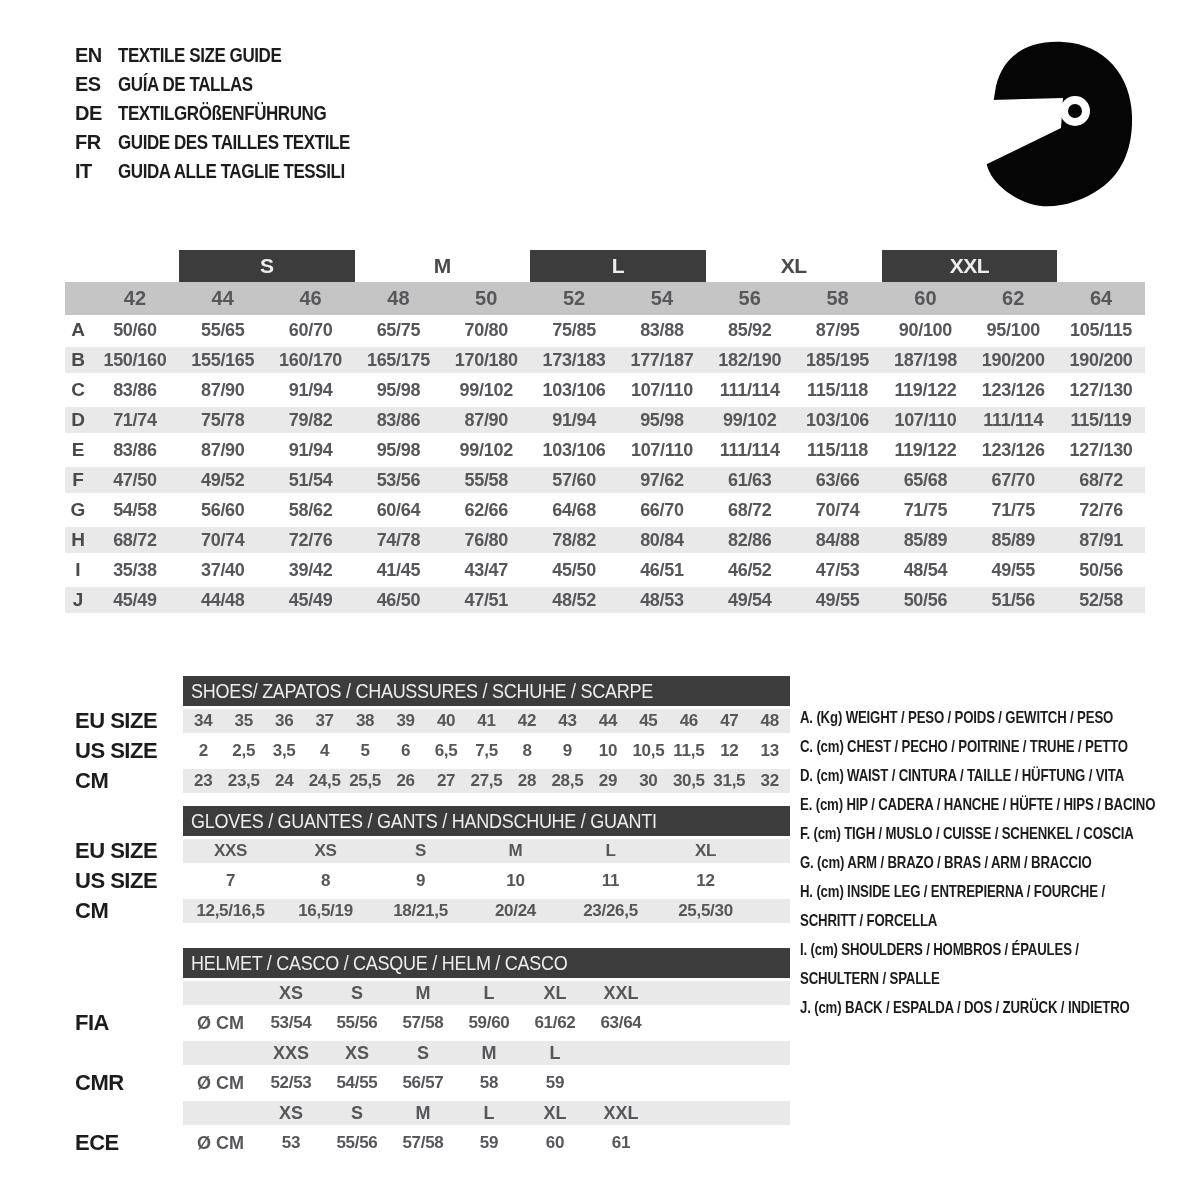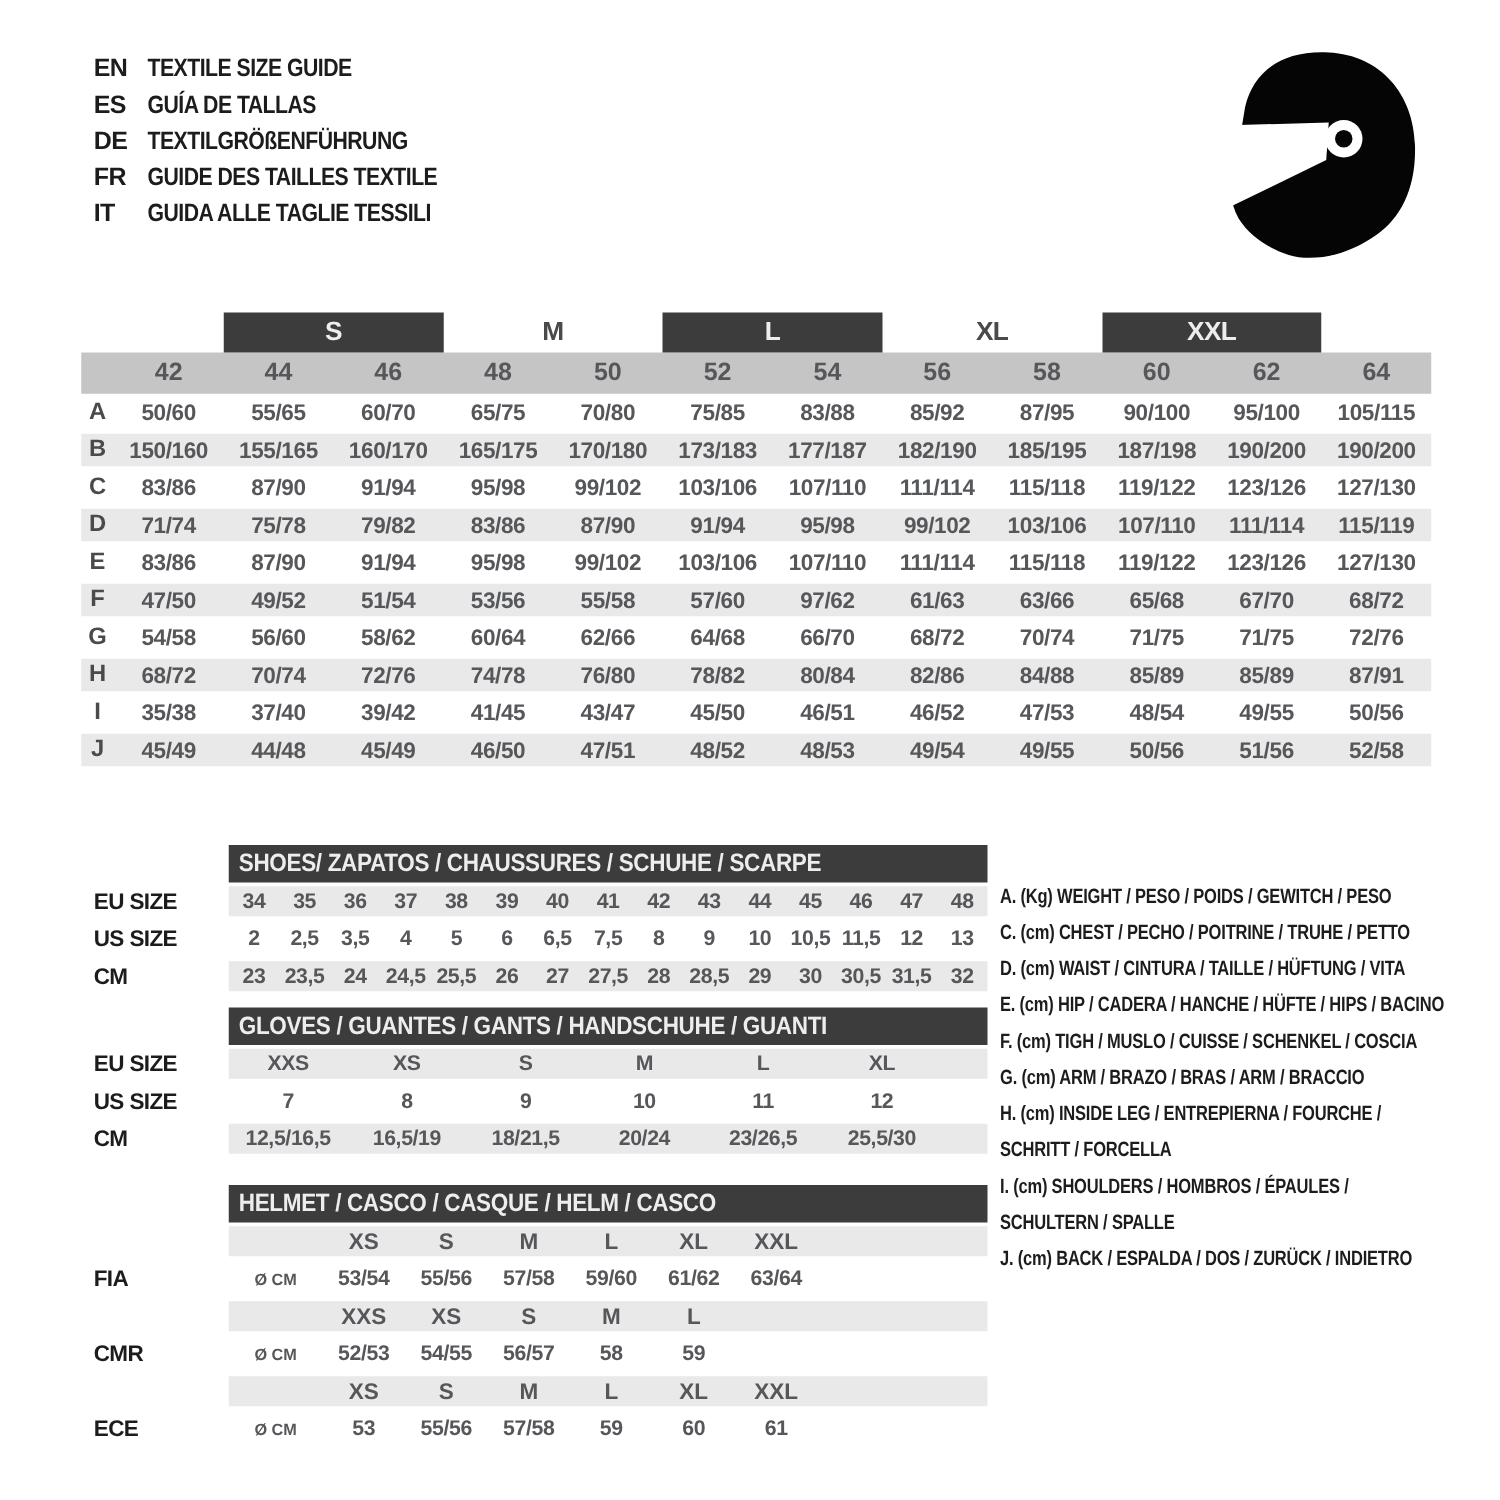--- a/index.html
+++ b/index.html
@@ -37,32 +37,32 @@
   .cell{position:relative;z-index:1;text-align:center;}
   .val{font-weight:bold;font-size:18px;color:var(--c-value);letter-spacing:-0.3px;white-space:nowrap;}
   .rowlab{font-weight:bold;font-size:19px;color:#4a4a4b;}
 
   
   .sub-table{position:absolute;left:65px;width:725px;}
   .shoes-table{top:676px;}
   .gloves-table{top:806px;}
   .helmet-table{top:948px;}
   .sub-header{margin-left:118px;height:30px;background:var(--c-dark);color:var(--c-ondark);
-              font-weight:bold;font-size:20px;line-height:30px;padding-left:8px;white-space:nowrap;}
+              font-weight:normal;font-size:20px;line-height:30px;padding-left:8px;white-space:nowrap;}
   .sub-header span{display:inline-block;transform:scaleX(0.9);transform-origin:0 50%;letter-spacing:-0.3px;}
   .sub-row{display:grid;position:relative;height:30px;align-items:center;}
   .shoes-table .sub-row{grid-template-columns:118px repeat(15,1fr);}
   .gloves-table .sub-row{grid-template-columns:118px repeat(6,95px) 1fr;}
   .helmet-table .sub-row{grid-template-columns:118px 75px repeat(6,66px) 1fr;}
   .sub-row.band::before{content:'';position:absolute;left:118px;right:0;top:3px;bottom:3px;background:var(--c-stripe);}
-  .sub-label{position:relative;z-index:1;font-weight:bold;font-size:18px;color:var(--c-heading);
+  .sub-label{position:relative;z-index:1;font-weight:bold;font-size:22px;color:var(--c-heading);
              padding-left:10px;letter-spacing:-0.5px;white-space:nowrap;}
   .sub-row .val{font-size:17px;}
   .sizehead{font-weight:bold;font-size:18px;color:var(--c-value);}
-  .diam{font-weight:bold;font-size:13px;color:var(--c-value);white-space:nowrap;}
+  .diam{font-weight:bold;font-size:18px;color:var(--c-value);white-space:nowrap;}
 
   
   .legend{position:absolute;left:800px;top:672px;width:390px;margin-top:31px;}
   .legend-line{height:29px;line-height:29px;white-space:nowrap;}
   .legend-line span{display:inline-block;transform:scaleX(0.8);transform-origin:0 50%;
                     font-weight:bold;font-size:16.5px;color:var(--c-heading);letter-spacing:-0.2px;}
 </style>
 </head>
 <body>
 

